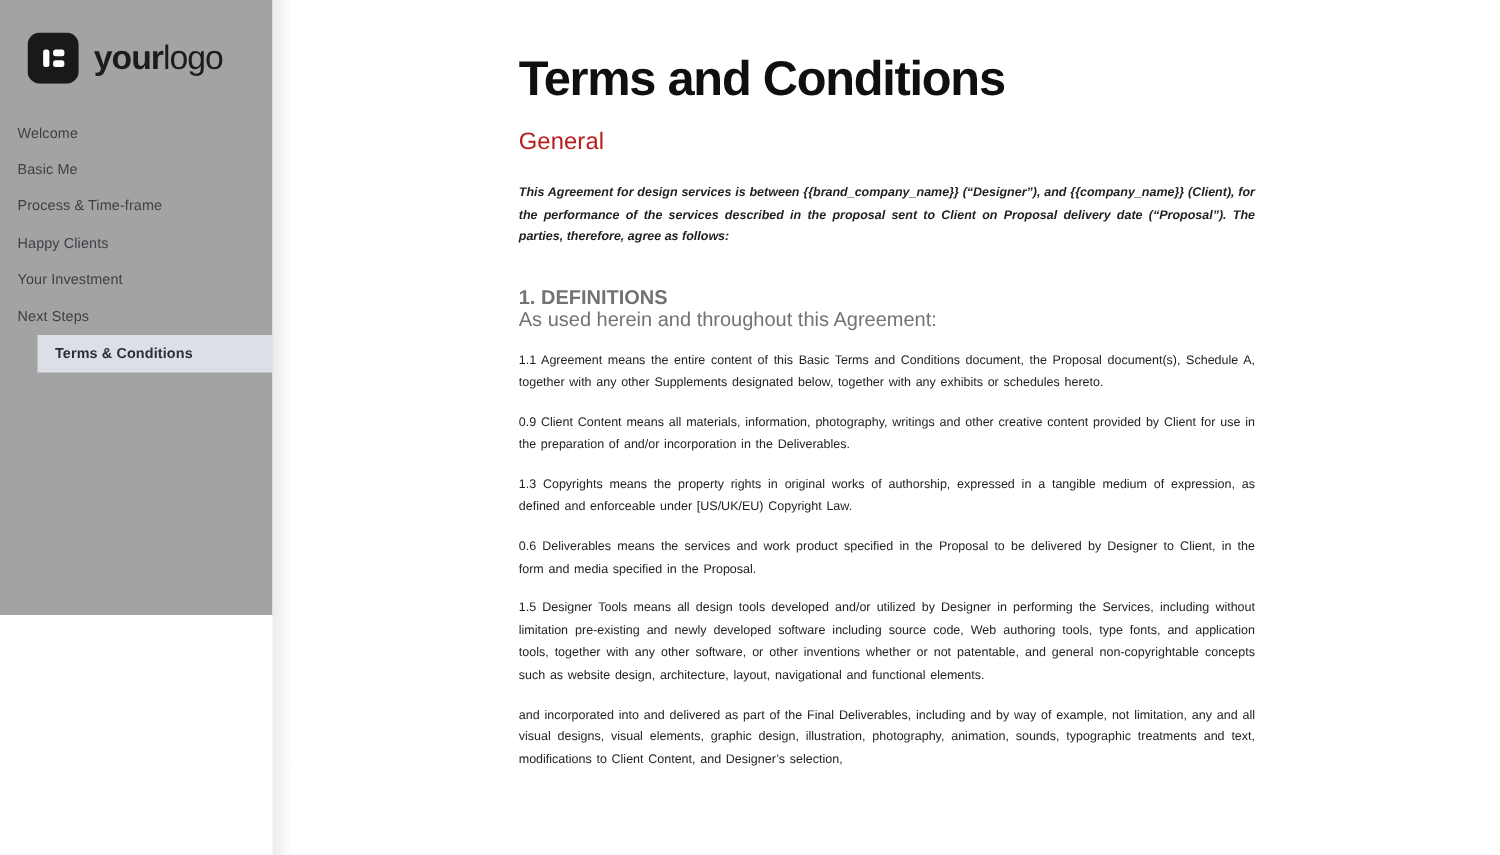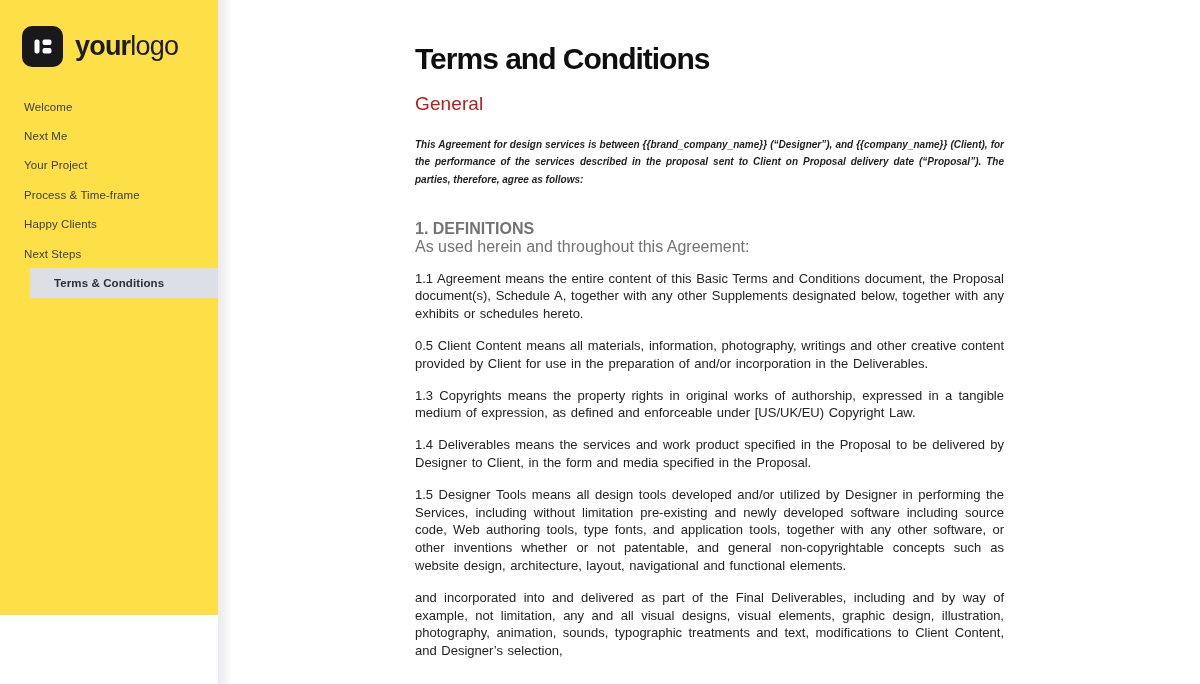--- a/index.html
+++ b/index.html
@@ -5,39 +5,39 @@
   * { margin: 0; padding: 0; box-sizing: border-box; }
   html, body {
     width: 1200px; height: 684px;
     background: #ffffff;
     overflow: hidden;
     font-family: "Liberation Sans", sans-serif;
   }
   
   .sidebar {
     position: absolute; left: 0; top: 0;
-    width: 218px; height: 615px;
-    background: #fde047;
+    width: 218px; height: 492px;
+    background: #a3a3a3;
   }
   .logo-row {
     position: absolute; left: 22px; top: 26px;
     display: flex; align-items: center; gap: 12px;
   }
   .logo-icon { width: 41px; height: 41px; display: block; }
   .logo-word {
     font-size: 27px; color: #1c1c1e; letter-spacing: -0.8px;
     white-space: nowrap;
   }
   .logo-word .bold { font-weight: 700; }
   .logo-word .light { font-weight: 400; }
   .nav { position: absolute; left: 0; top: 92px; width: 218px; }
   .nav-item {
     height: 29.4px;
     display: flex; align-items: center;
-    padding-left: 24px;
+    padding-left: 14px;
     font-size: 11.5px;
     color: #3e4046;
     letter-spacing: 0.1px;
     cursor: pointer;
   }
   .nav-item.active {
     background: #dcdfe6;
     font-weight: 700;
     color: #2c2f35;
     margin-left: 30px;
@@ -48,21 +48,21 @@
     width: 15px; height: 684px;
     background: linear-gradient(to right, #ebebed 0%, #f3f3f5 45%, #ffffff 100%);
   }
   
   .main {
     position: absolute; left: 415px; top: 0;
     width: 589px; height: 684px;
   }
   .doc-title {
     margin-top: 42px;
-    font-size: 30px;
+    font-size: 39px;
     line-height: 1.15;
     font-weight: 800;
     letter-spacing: -1px;
     color: #0f0f10;
   }
   .section-heading {
     margin-top: 16px;
     font-size: 19px;
     font-weight: 400;
     color: #b91c1c;
@@ -74,21 +74,21 @@
     line-height: 17.7px;
     font-weight: 700;
     font-style: italic;
     color: #1f1f21;
     text-align: justify;
   }
   .defs-head-block { margin-top: 31px; font-size: 16px; line-height: 18px; color: #737373; }
   .defs-heading { font-weight: 700; }
   .para {
     margin-top: 14px;
-    font-size: 13px;
+    font-size: 10px;
     line-height: 17.8px;
     color: #232325;
     text-align: justify;
     word-spacing: 1px;
   }
 </style>
 </head>
 <body>
 
 <aside class="sidebar">
@@ -97,43 +97,43 @@
       <rect x="0" y="0" width="41" height="41" rx="10" fill="#19191b"></rect>
       <rect x="12.5" y="13.5" width="5" height="14" rx="2" fill="#ffffff"></rect>
       <rect x="20.5" y="13.5" width="9" height="5.4" rx="2" fill="#ffffff"></rect>
       <rect x="20.5" y="22.1" width="9" height="5.4" rx="2" fill="#ffffff"></rect>
     </svg>
     <div class="logo-word"><span class="bold">your</span><span class="light">logo</span></div>
   </div>
 
   <nav class="nav">
     <div class="nav-item">Welcome</div>
-    <div class="nav-item">Next Me</div>
-    <div class="nav-item">Your Project</div>
+    <div class="nav-item">Basic Me</div>
     <div class="nav-item">Process &amp; Time-frame</div>
     <div class="nav-item">Happy Clients</div>
+    <div class="nav-item">Your Investment</div>
     <div class="nav-item">Next Steps</div>
     <div class="nav-item active">Terms &amp; Conditions</div>
   </nav>
 </aside>
 
 <div class="scroll-gutter"></div>
 
 <main class="main">
   <h1 class="doc-title">Terms and Conditions</h1>
   <h2 class="section-heading">General</h2>
 
   <p class="intro">This Agreement for design services is between {{brand_company_name}} (“Designer”), and {{company_name}} (Client), for the performance of the services described in the proposal sent to Client on Proposal delivery date (“Proposal”). The parties, therefore, agree as follows:</p>
 
   <div class="defs-head-block">
     <div class="defs-heading">1. DEFINITIONS</div>
     <div class="defs-subheading">As used herein and throughout this Agreement:</div>
   </div>
 
   <p class="para">1.1 Agreement means the entire content of this Basic Terms and Conditions document, the Proposal document(s), Schedule A, together with any other Supplements designated below, together with any exhibits or schedules hereto.</p>
-  <p class="para">0.5 Client Content means all materials, information, photography, writings and other creative content provided by Client for use in the preparation of and/or incorporation in the Deliverables.</p>
+  <p class="para">0.9 Client Content means all materials, information, photography, writings and other creative content provided by Client for use in the preparation of and/or incorporation in the Deliverables.</p>
   <p class="para">1.3 Copyrights means the property rights in original works of authorship, expressed in a tangible medium of expression, as defined and enforceable under [US/UK/EU) Copyright Law.</p>
-  <p class="para">1.4 Deliverables means the services and work product specified in the Proposal to be delivered by Designer to Client, in the form and media specified in the Proposal.</p>
+  <p class="para">0.6 Deliverables means the services and work product specified in the Proposal to be delivered by Designer to Client, in the form and media specified in the Proposal.</p>
   <p class="para">1.5 Designer Tools means all design tools developed and/or utilized by Designer in performing the Services, including without limitation pre-existing and newly developed software including source code, Web authoring tools, type fonts, and application tools, together with any other software, or other inventions whether or not patentable, and general non-copyrightable concepts such as website design, architecture, layout, navigational and functional elements.</p>
   <p class="para">
     <span style="display:block; text-align:justify; word-spacing:1px;">and incorporated into and delivered as part of the Final Deliverables, including and by way of example, not limitation, any and all visual designs, visual elements, graphic design, illustration, photography, animation, sounds, typographic treatments and text, modifications to Client Content, and Designer’s selection,</span>
   </p>
 </main>
 
 </body></html>

